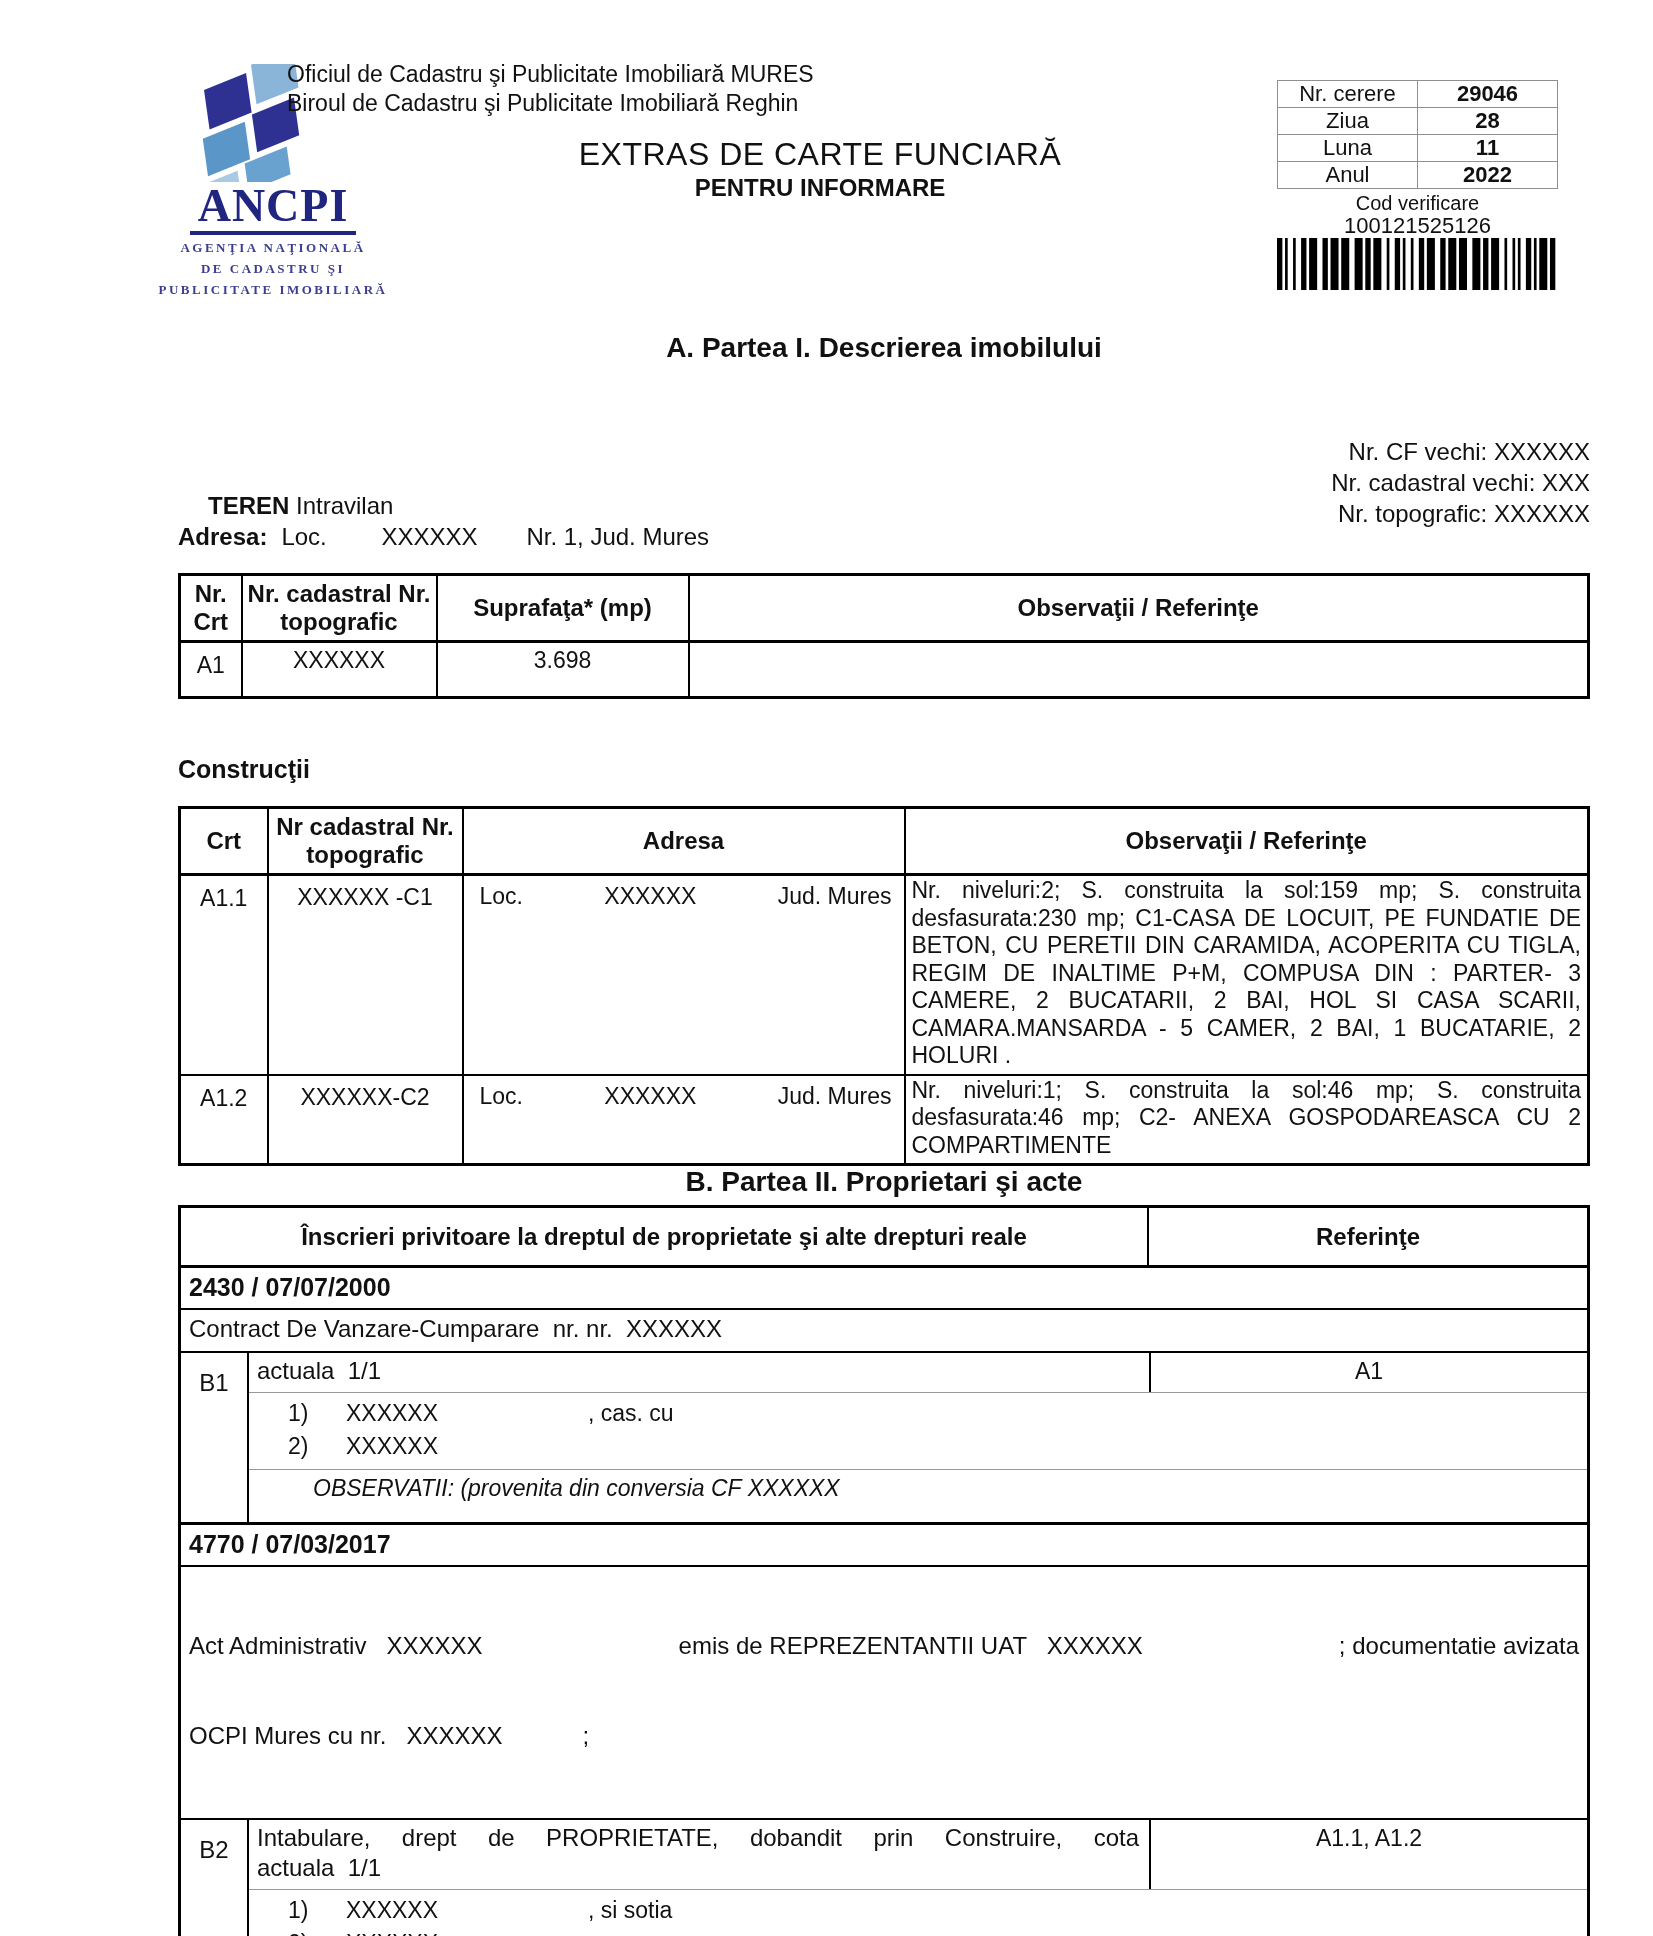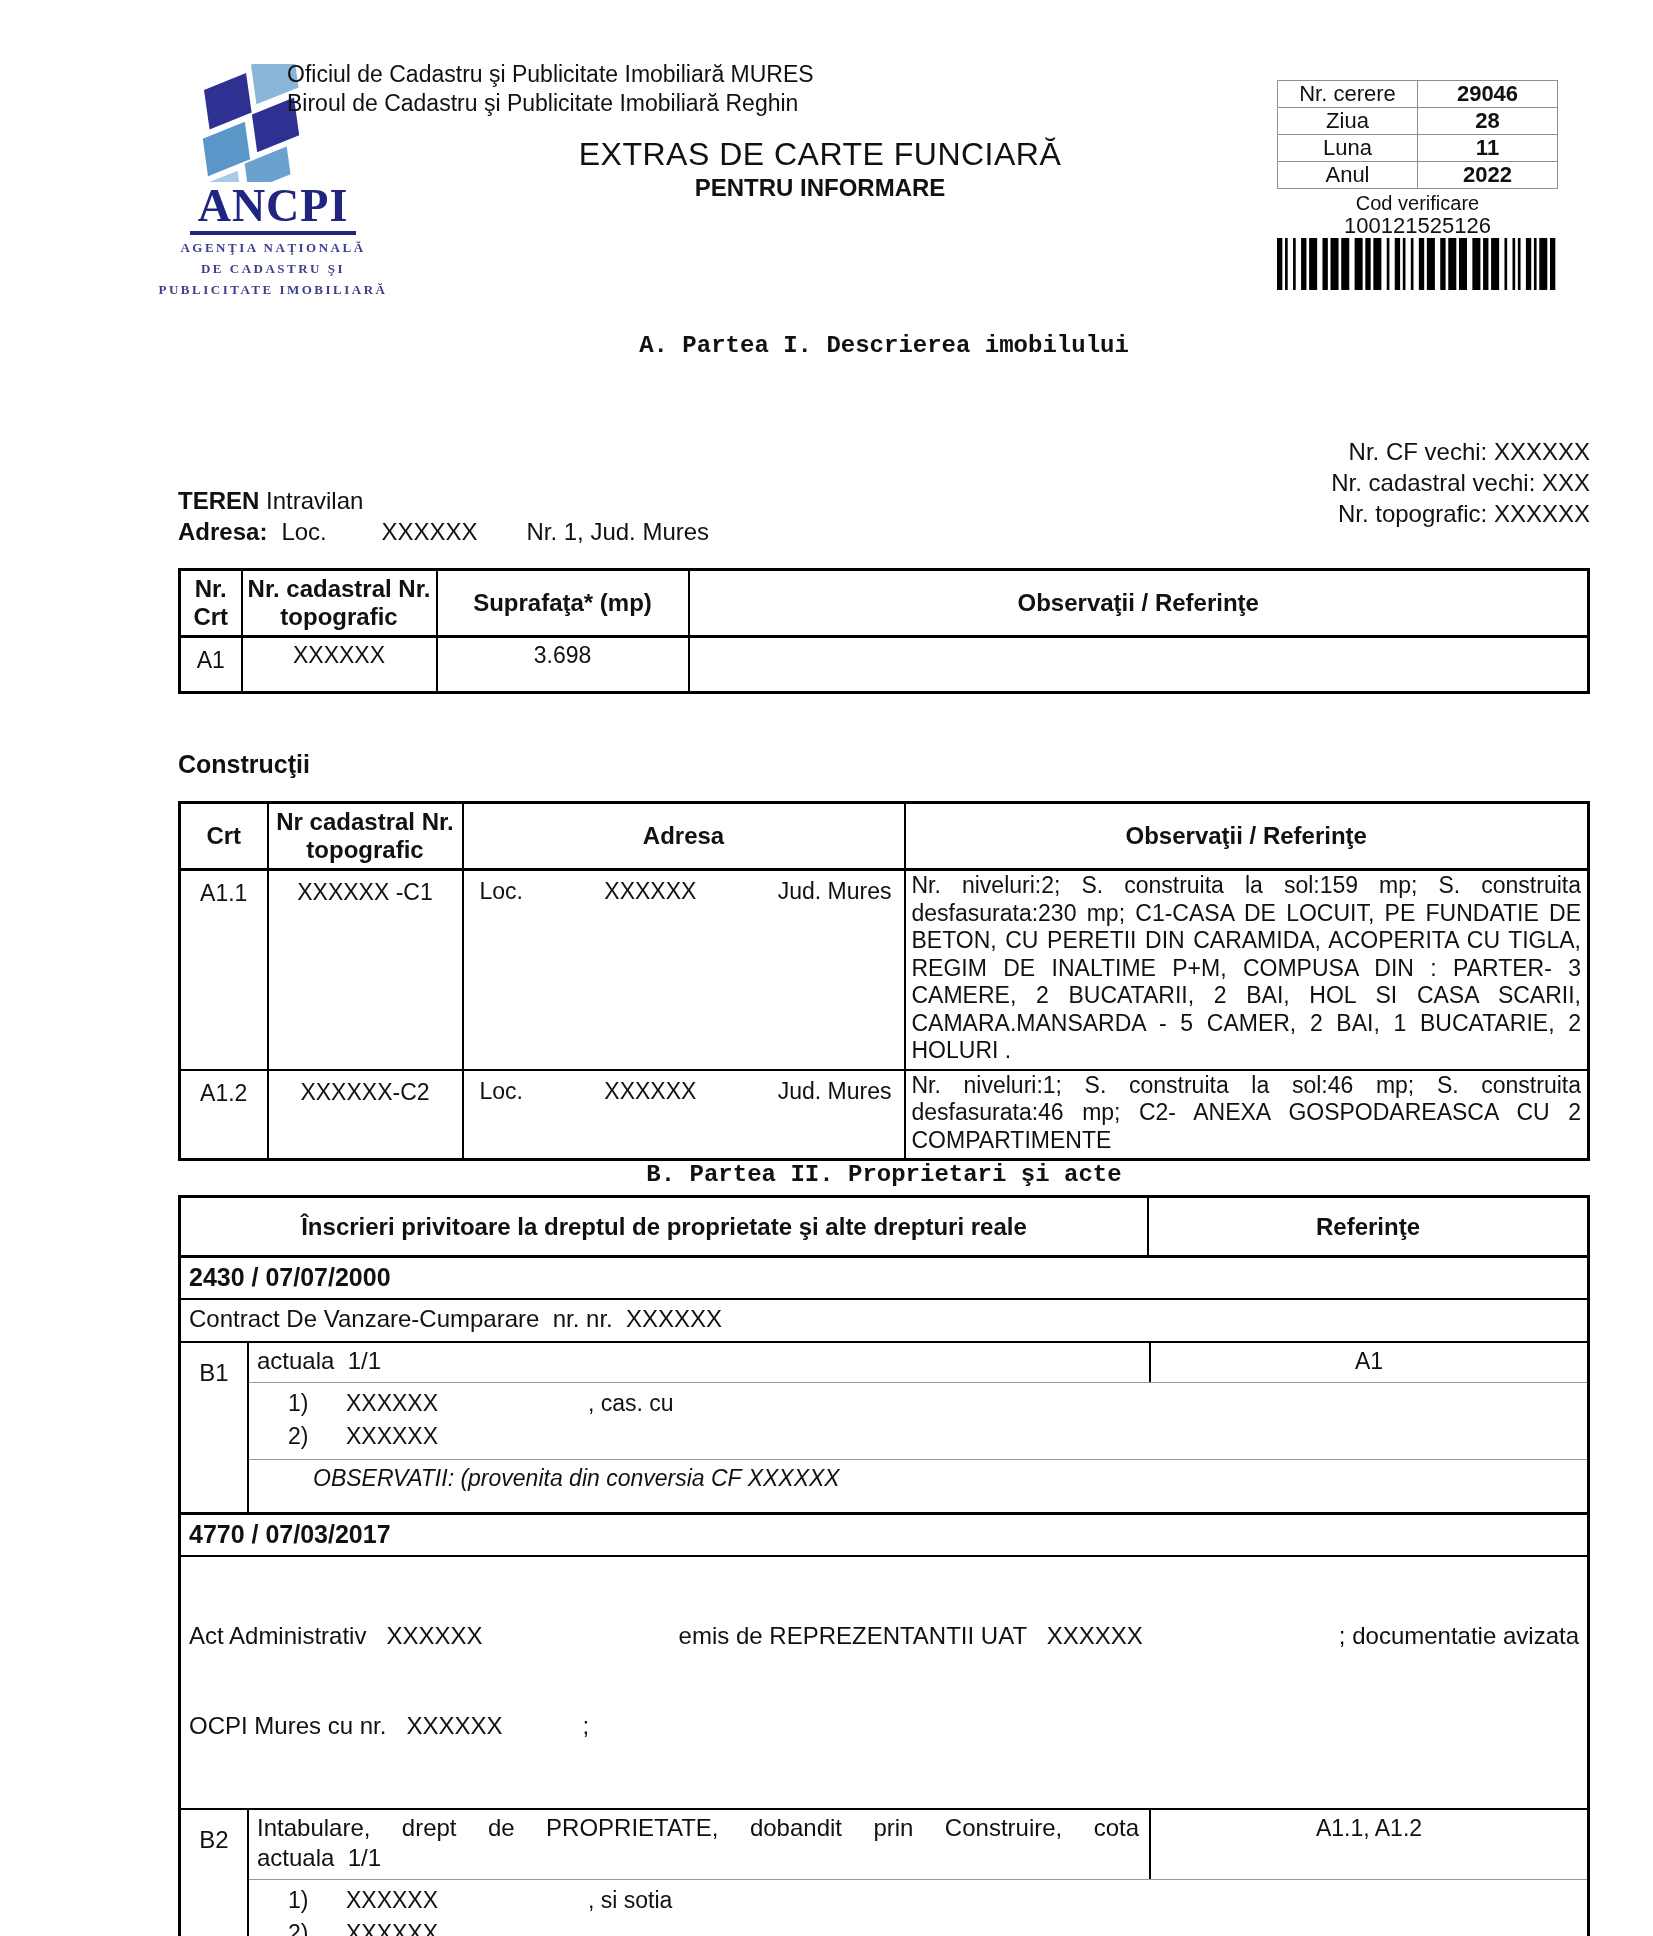--- a/index.html
+++ b/index.html
@@ -25,23 +25,23 @@
   .request{position:absolute;left:1277px;top:80px;width:281px;}
   .request table{width:100%;border-collapse:collapse;font-size:22px;}
   .request td{border:1px solid #8f8f8f;height:26px;text-align:center;padding:0 4px;}
   .request td.val{font-weight:bold;width:50%;}
   .cod-label{text-align:center;font-size:20px;margin-top:3px;}
   .cod-value{text-align:center;font-size:22px;line-height:21px;}
   .barcode{display:block;margin-top:2px;width:281px;height:52px;}
 
   
   .content{position:absolute;left:178px;top:332px;width:1412px;font-size:23px;}
-  h2.section{font-size:24px;font-weight:bold;text-align:center;margin:0;font-family:Liberation Mono, monospace;}
+  h2.section{font-size:28px;font-weight:bold;text-align:center;margin:0;}
   .old-refs{position:absolute;top:104px;right:0;text-align:right;font-size:24px;line-height:31px;}
-  .teren-line{margin-top:128px;font-size:24px;}
+  .teren-line{margin-top:128px;font-size:24px;margin-left:30px;}
   .teren-label{font-weight:bold;}
   .adresa-line{font-size:24px;margin-top:3px;}
   .adresa-label{font-weight:bold;margin-right:14px;}
   .adresa-loc{display:inline-block;width:100px;}
   .adresa-val{display:inline-block;width:145px;}
 
   table.doc{width:100%;border-collapse:collapse;border:3px solid #000;table-layout:fixed;margin-top:22px;}
   table.doc th{font-size:24px;font-weight:bold;border:2px solid #000;border-bottom:3px solid #000;
       padding:4px 4px;text-align:center;vertical-align:middle;line-height:28px;}
   table.doc td{border:2px solid #000;font-size:23px;padding:4px 8px;vertical-align:top;}

